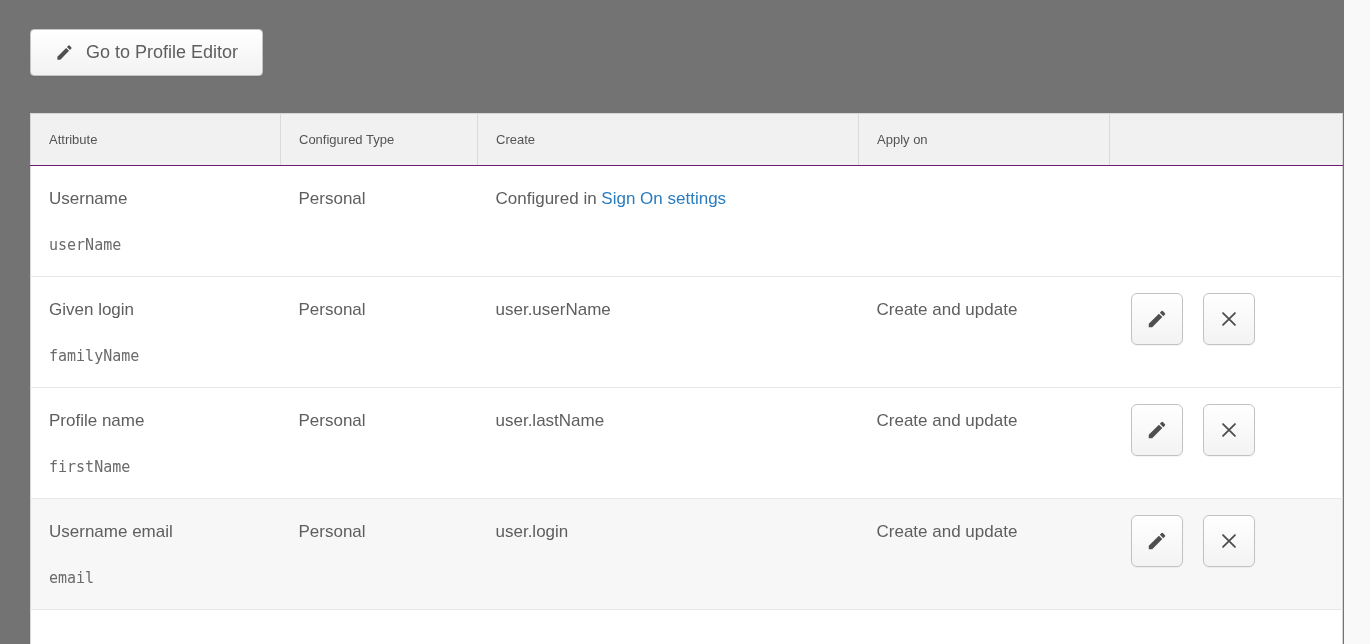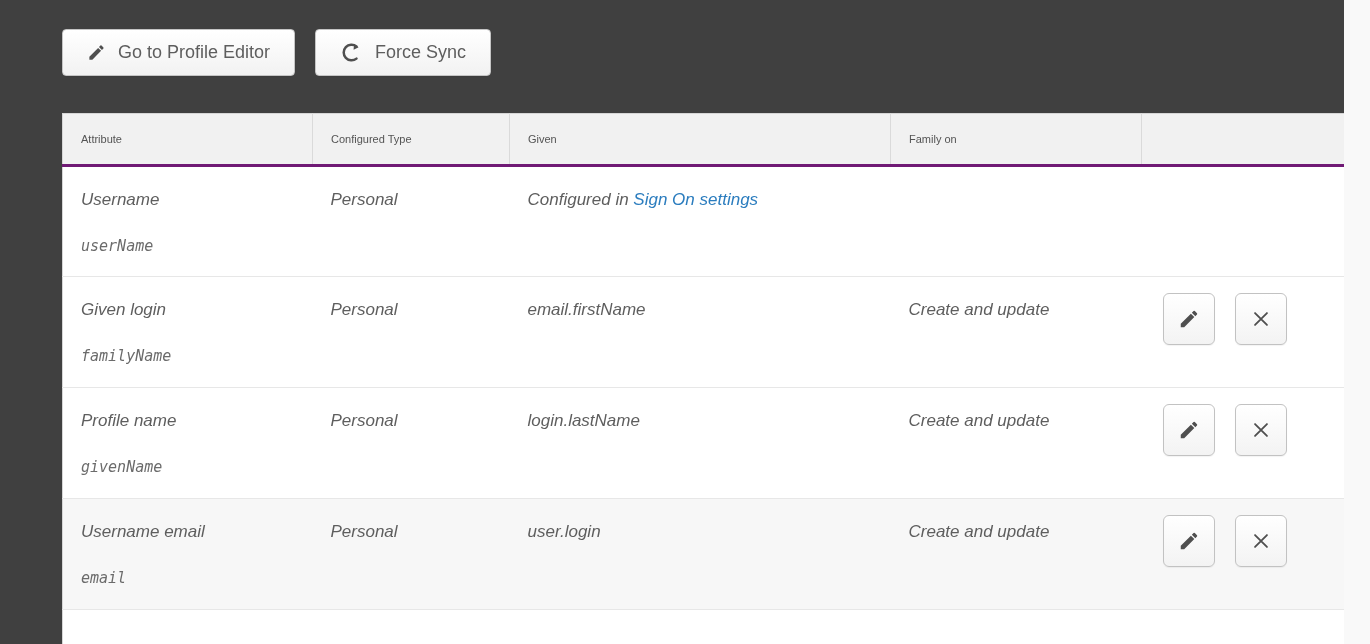--- a/index.html
+++ b/index.html
@@ -1,21 +1,21 @@
 <!DOCTYPE html>
 <html><head>
 <meta charset="utf-8">
 <style>
   * { margin:0; padding:0; box-sizing:border-box; }
   html,body { background:#f9f9f9; }
   body { font-family:"Liberation Sans", sans-serif; }
 
   .page {
     position:relative; width:1344px; height:644px;
-    background:#404040; overflow:hidden;padding-left:32px;
+    background:#737373; overflow:hidden;
   }
 
   
   .toolbar { padding:29px 0 0 30px; display:flex; gap:20px; }
   .btn {
     display:inline-flex; align-items:center; gap:12px;
     height:47px; padding:0 24px;
     border:1px solid #c5c5c5; border-radius:4px;
     background:linear-gradient(to bottom,#ffffff,#f2f2f2);
     font-family:"Liberation Sans", sans-serif;
@@ -25,30 +25,29 @@
   .btn .icn { display:inline-flex; align-items:center; }
 
   
   table.attr-table {
     margin:37px 0 0 30px; width:1313px;
     border-collapse:collapse; table-layout:fixed;
     background:#ffffff; border:1px solid #d6d6d6;
   }
   th {
     height:52px; background:#f1f1f1;
-    font-weight:400; font-size:11px; color:#545454;
+    font-weight:400; font-size:13px; color:#545454;
     text-align:left; padding:0 0 0 18px;
-    border-bottom:3px solid #701a75;
+    border-bottom:1px solid #701a75;
   }
   th:not(:last-child) { border-right:1px solid #dadada; }
   tbody tr.data-row { height:111px; }
   tbody tr.data-row td {
     vertical-align:top; padding:21px 0 0 18px;
     border-bottom:1px solid #e7e7e7;
-    font-style:italic;
   }
   tr.highlighted td { background:#f7f7f7; }
   .attr-label, .cell-text { font-size:17px; color:#5e5e5e; line-height:24px; }
   .attr-code {
     font-family:"DejaVu Sans Mono", monospace;
     font-size:15px; color:#6b6b6b; line-height:24px; margin-top:22px;
   }
   a.link { text-decoration:none; cursor:pointer;margin-top:25px; }
 
   td.c-actions { padding:16px 0 0 21px !important; white-space:nowrap; }
@@ -68,46 +67,37 @@
 <div class="page">
 
   <div class="toolbar">
     <button class="btn">
       <span class="icn">
         <svg width="19" height="19" viewBox="0 0 24 24" fill="#4f4f4f">
             <path d="M3 17.25V21h3.75L17.81 9.94l-3.75-3.75L3 17.25zm17.71-10.21c.39-.39.39-1.02 0-1.41l-2.34-2.34a.9959.9959 0 0 0-1.41 0l-1.83 1.83 3.75 3.75 1.83-1.83z"></path>
           </svg>
       </span>
       <span>Go to Profile Editor</span>
-    </button>
-    <button class="btn">
-      <span class="icn">
-        <svg width="23" height="23" viewBox="0 0 24 24" fill="none" stroke="#4f4f4f" stroke-width="2.6" stroke-linecap="round">
-          <path d="M17.2 5.6 A 8.2 8.2 0 1 0 17.2 18.4"></path>
-          <path d="M14.6 3.2 L 19.4 6.6 L 14.2 9.2" fill="#4f4f4f" stroke="none"></path>
-        </svg>
-      </span>
-      <span>Force Sync</span>
     </button>
   </div>
 
   <table class="attr-table">
     <colgroup>
       <col style="width:250px">
         <col style="width:197px">
         <col style="width:381px">
         <col style="width:251px">
         <col>
     </colgroup>
     <thead>
       <tr>
         <th>Attribute</th>
         <th>Configured Type</th>
-        <th>Given</th>
-        <th>Family on</th>
+        <th>Create</th>
+        <th>Apply on</th>
         <th></th>
       </tr>
     </thead>
     <tbody id="rows">
         <tr class="data-row">
     <td>
       <div class="attr-label">Username</div>
       <div class="attr-code">userName</div>
     </td>
     <td>
@@ -126,21 +116,21 @@
         <tr class="data-row">
     <td>
       <div class="attr-label">Given login</div>
       <div class="attr-code">familyName</div>
     </td>
     <td>
       <div class="cell-text">Personal</div>
     </td>
     <td>
       <div class="cell-text">
-        <span>email.firstName</span>
+        <span>user.userName</span>
       </div>
     </td>
     <td>
       <div class="cell-text">Create and update</div>
     </td>
     <td class="c-actions">
       <button class="icon-btn">
         <span style="display:inline-flex">
           <svg width="22" height="22" viewBox="0 0 24 24" fill="#4f4f4f">
                   <path d="M3 17.25V21h3.75L17.81 9.94l-3.75-3.75L3 17.25zm17.71-10.21c.39-.39.39-1.02 0-1.41l-2.34-2.34a.9959.9959 0 0 0-1.41 0l-1.83 1.83 3.75 3.75 1.83-1.83z"></path>
@@ -152,28 +142,28 @@
           <svg width="22" height="22" viewBox="0 0 24 24" fill="none" stroke="#4f4f4f" stroke-width="2" stroke-linecap="round">
                   <path d="M5.5 5.5l13 13M18.5 5.5l-13 13"></path>
                 </svg>
         </span>
       </button>
     </td>
   </tr>
         <tr class="data-row">
     <td>
       <div class="attr-label">Profile name</div>
-      <div class="attr-code">givenName</div>
-    </td>
-    <td>
-      <div class="cell-text">Personal</div>
-    </td>
-    <td>
-      <div class="cell-text">
-        <span>login.lastName</span>
+      <div class="attr-code">firstName</div>
+    </td>
+    <td>
+      <div class="cell-text">Personal</div>
+    </td>
+    <td>
+      <div class="cell-text">
+        <span>user.lastName</span>
       </div>
     </td>
     <td>
       <div class="cell-text">Create and update</div>
     </td>
     <td class="c-actions">
       <button class="icon-btn">
         <span style="display:inline-flex">
           <svg width="22" height="22" viewBox="0 0 24 24" fill="#4f4f4f">
                   <path d="M3 17.25V21h3.75L17.81 9.94l-3.75-3.75L3 17.25zm17.71-10.21c.39-.39.39-1.02 0-1.41l-2.34-2.34a.9959.9959 0 0 0-1.41 0l-1.83 1.83 3.75 3.75 1.83-1.83z"></path>

